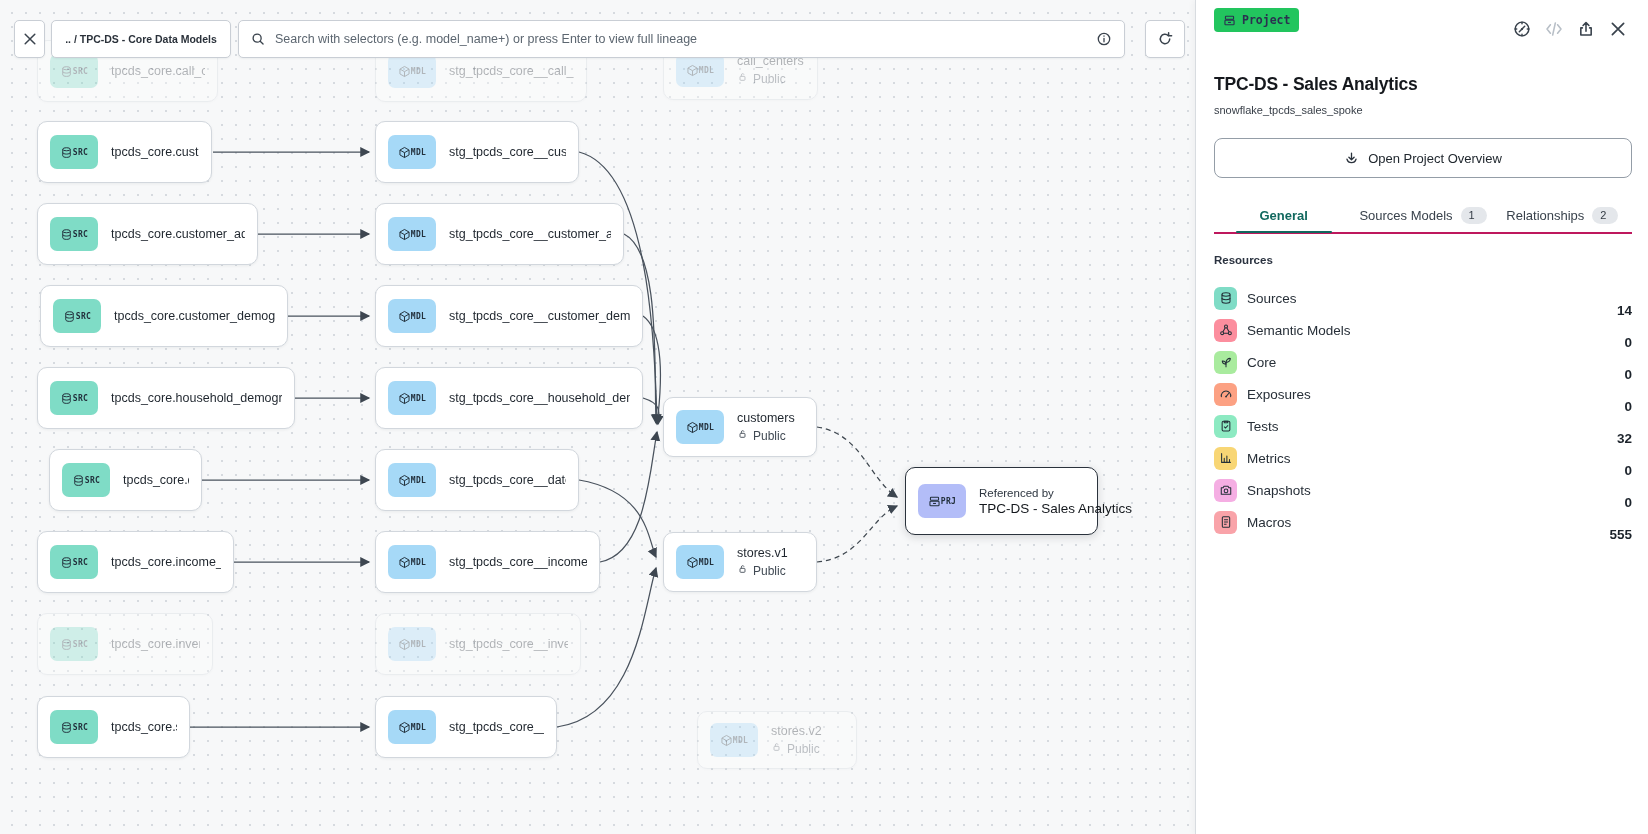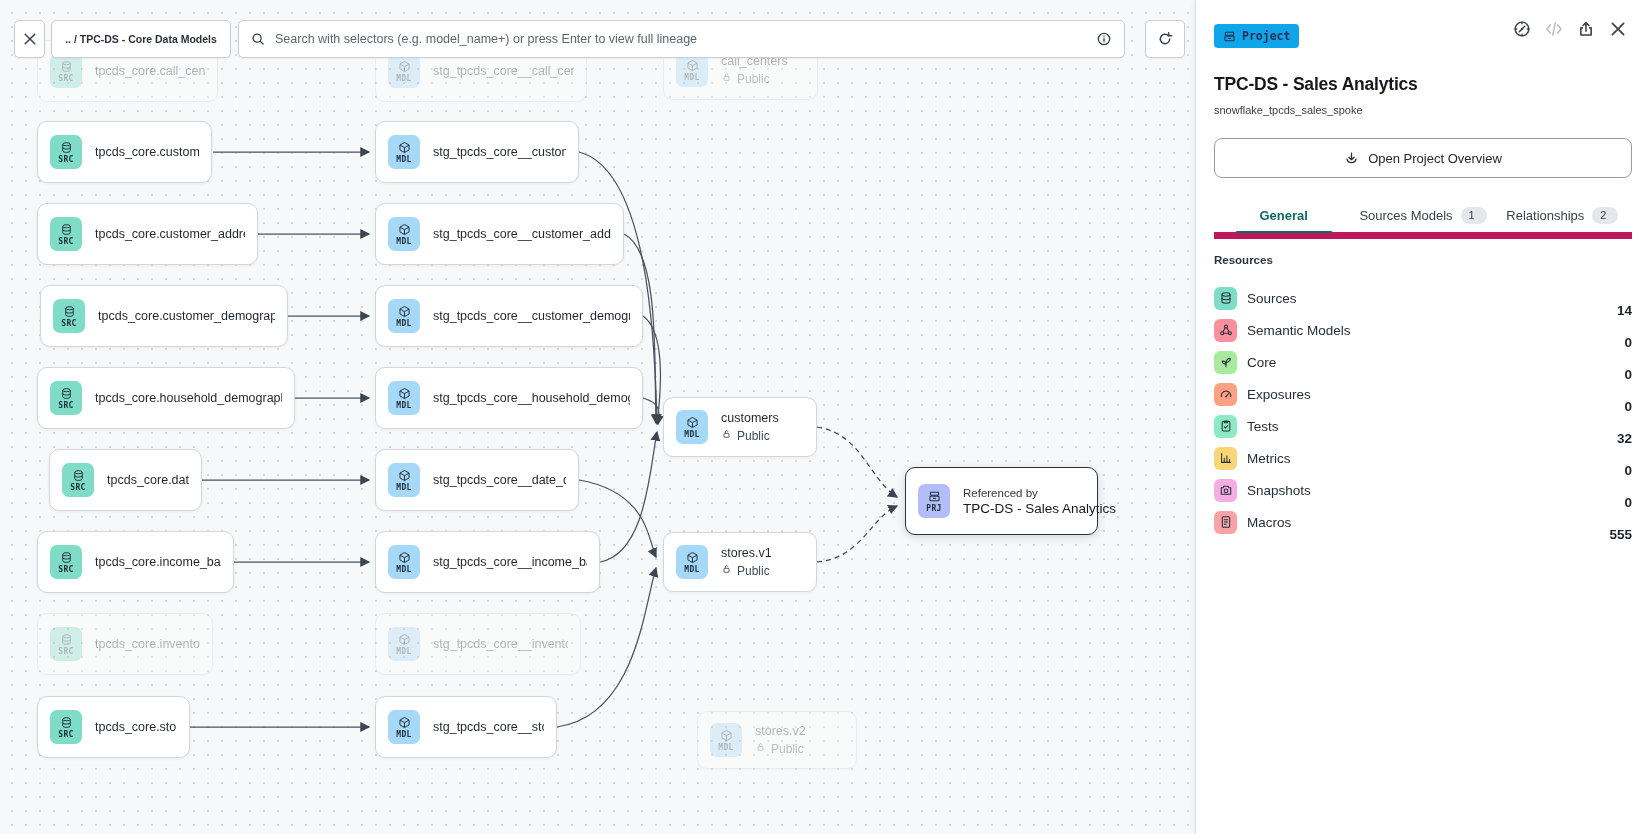--- a/index.html
+++ b/index.html
@@ -23,22 +23,22 @@
   
   .node{
     position:absolute;z-index:2;display:flex;align-items:center;gap:13px;
     background:#fff;border:1px solid #d2d7dd;border-radius:10px;
     padding:0 12px;box-sizing:border-box;cursor:pointer;
     box-shadow:0 1px 3px rgba(22,27,34,.06);
   }
   .node.faded{opacity:.33;}
   .node.selected{border:1.8px solid #2a323c;box-shadow:0 2px 8px rgba(22,27,34,.16);}
   .nbadge{
-    flex:0 0 auto;width:32px;height:34px;border-radius:7px;
-    display:flex;flex-direction:column;align-items:center;justify-content:center;
+    flex:0 0 auto;width:48px;height:34px;border-radius:7px;
+    display:flex;flex-direction:row;align-items:center;justify-content:center;
     color:#22303c;
   }
   .nbadge svg{width:13px;height:13px;display:block;}
   .nbadge .blabel{
     font-family:"DejaVu Sans Mono",monospace;font-size:8px;font-weight:bold;
     letter-spacing:.3px;margin-top:1px;color:#22303c;
   }
   .ntext{min-width:0;display:flex;flex-direction:column;justify-content:center;}
   .nlabel{font-size:12.5px;color:#1f262e;white-space:nowrap;overflow:hidden;}
   .npub{display:flex;align-items:center;gap:5px;font-size:12px;color:#414a54;margin-top:3px;}
@@ -62,41 +62,41 @@
   .btn-refresh{left:1145px;width:40px;justify-content:center;cursor:pointer;}
   .tico{width:16px;height:16px;flex:0 0 auto;color:#3a434d;}
   .tico svg{width:100%;height:100%;display:block;}
   
   .panel{
     position:absolute;left:1195px;top:0;width:453px;height:834px;
     background:#fff;border-left:1px solid #d8dce0;box-sizing:border-box;
     box-shadow:-2px 0 6px rgba(0,0,0,.04);z-index:10;
   }
   .pbadge{
-    position:absolute;left:18px;top:24px;height:24px;padding:0 9px;
-    background:#0ea5e9;border-radius:4px;display:flex;align-items:center;gap:6px;
+    position:absolute;left:18px;top:8px;height:24px;padding:0 9px;
+    background:#22c55e;border-radius:4px;display:flex;align-items:center;gap:6px;
     color:#2b3150;font-family:"DejaVu Sans Mono",monospace;font-size:11.5px;font-weight:bold;
   }
   .pbadge svg{width:13px;height:13px;}
   .picons{position:absolute;right:21px;top:20px;display:flex;gap:14px;align-items:center;}
   .picon{width:18px;height:18px;color:#39424c;cursor:pointer;}
   .picon.disabled{color:#b8bfc7;cursor:default;}
   .picon svg{width:100%;height:100%;display:block;}
   .ptitle{position:absolute;left:18px;top:74px;font-size:17.5px;font-weight:bold;color:#15181d;letter-spacing:-.2px;}
   .psub{position:absolute;left:18px;top:104px;font-size:11px;color:#373e47;}
   .pbutton{
     position:absolute;left:18px;top:138px;width:418px;height:40px;box-sizing:border-box;
     border:1px solid #949da7;border-radius:8px;background:#fff;cursor:pointer;
     display:flex;align-items:center;justify-content:center;gap:9px;
     font-size:13px;color:#21282f;font-family:"Liberation Sans",sans-serif;
   }
   .pbutton svg{width:15px;height:15px;color:#2a323c;}
   .tabs{
     position:absolute;left:18px;top:198px;width:418px;height:34px;
-    display:flex;border-bottom:7px solid #be185d;
+    display:flex;border-bottom:2px solid #be185d;
   }
   .tab{
     flex:1;display:flex;align-items:center;justify-content:center;gap:8px;
     font-size:13px;color:#39424c;cursor:pointer;position:relative;
   }
   .tab.active{color:#11685e;font-weight:bold;}
   .tab.active::after{
     content:"";position:absolute;bottom:-1px;left:50%;transform:translateX(-50%);
     width:96px;height:2.5px;background:#11685e;border-radius:2px;
   }

